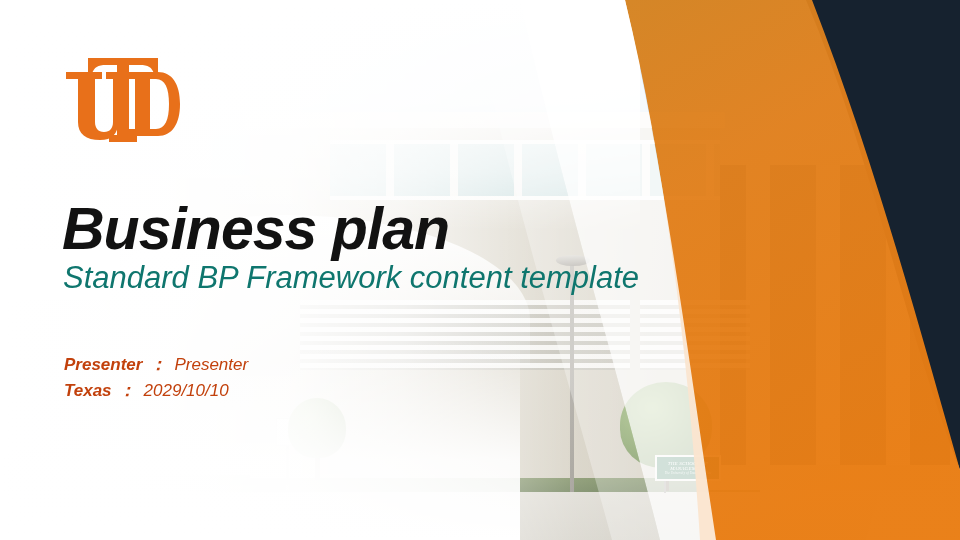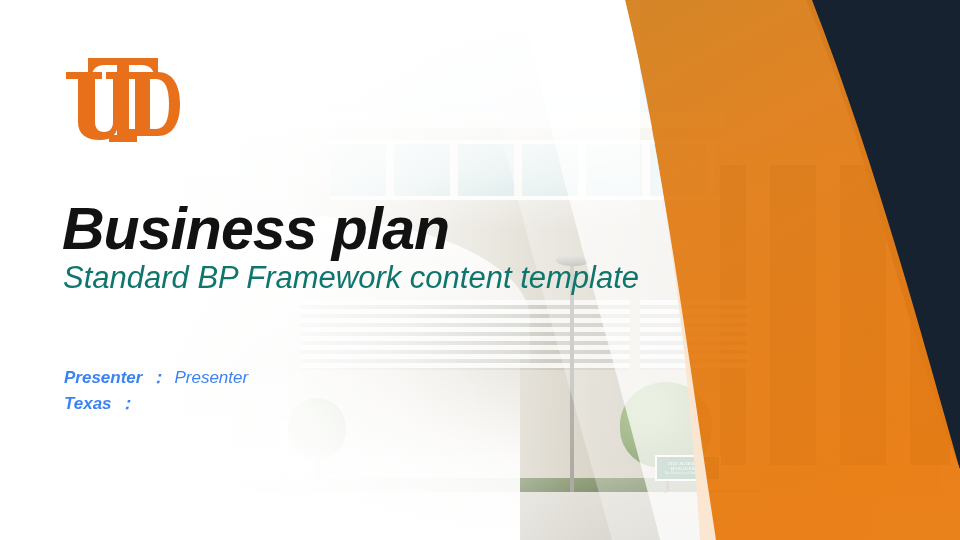--- a/index.html
+++ b/index.html
@@ -235,22 +235,21 @@
     margin: 0;
     font-size: 31px;
     font-weight: 400;
     color: #0f766e;
     line-height: 1;
     white-space: nowrap;
   }
   .meta {
     position: absolute;
     left: 64px; top: 352px;
-    color: #3b82f6;
-    margin-top: 13px;
+    color: #c2410c;
   }
   .meta-row {
     display: flex;
     align-items: baseline;
     font-size: 17px;
     line-height: 1.55;
     white-space: nowrap;
   }
   .meta-label { font-weight: 700; }
   .meta-colon { font-weight: 700; padding: 0 5px 0 7px; }
@@ -361,17 +360,18 @@
 
   <div class="meta">
     <div class="meta-row">
       <span class="meta-label">Presenter</span>
       <span class="meta-colon">：</span>
       <span class="meta-value">Presenter</span>
     </div>
     <div class="meta-row">
       <span class="meta-label">Texas</span>
       <span class="meta-colon">：</span>
+      <span class="meta-value">2029/10/10</span>
     </div>
   </div>
 
 
 </div>
 
 </body></html>

